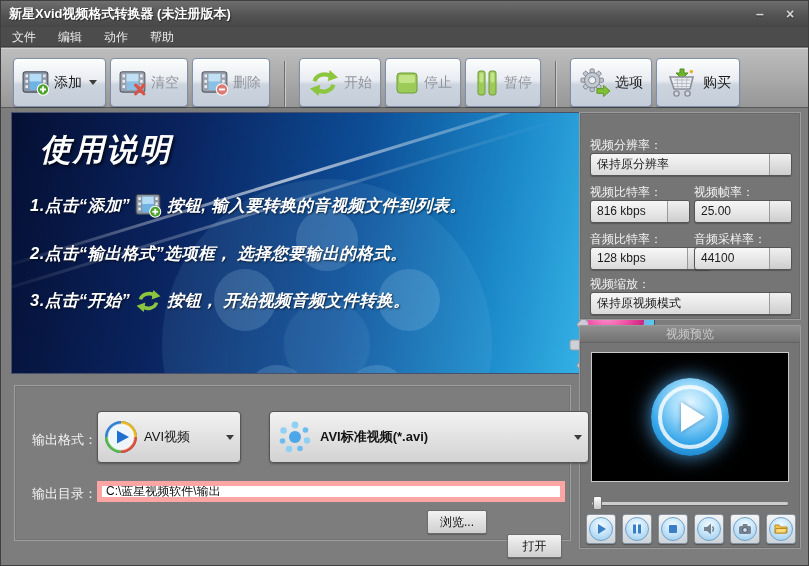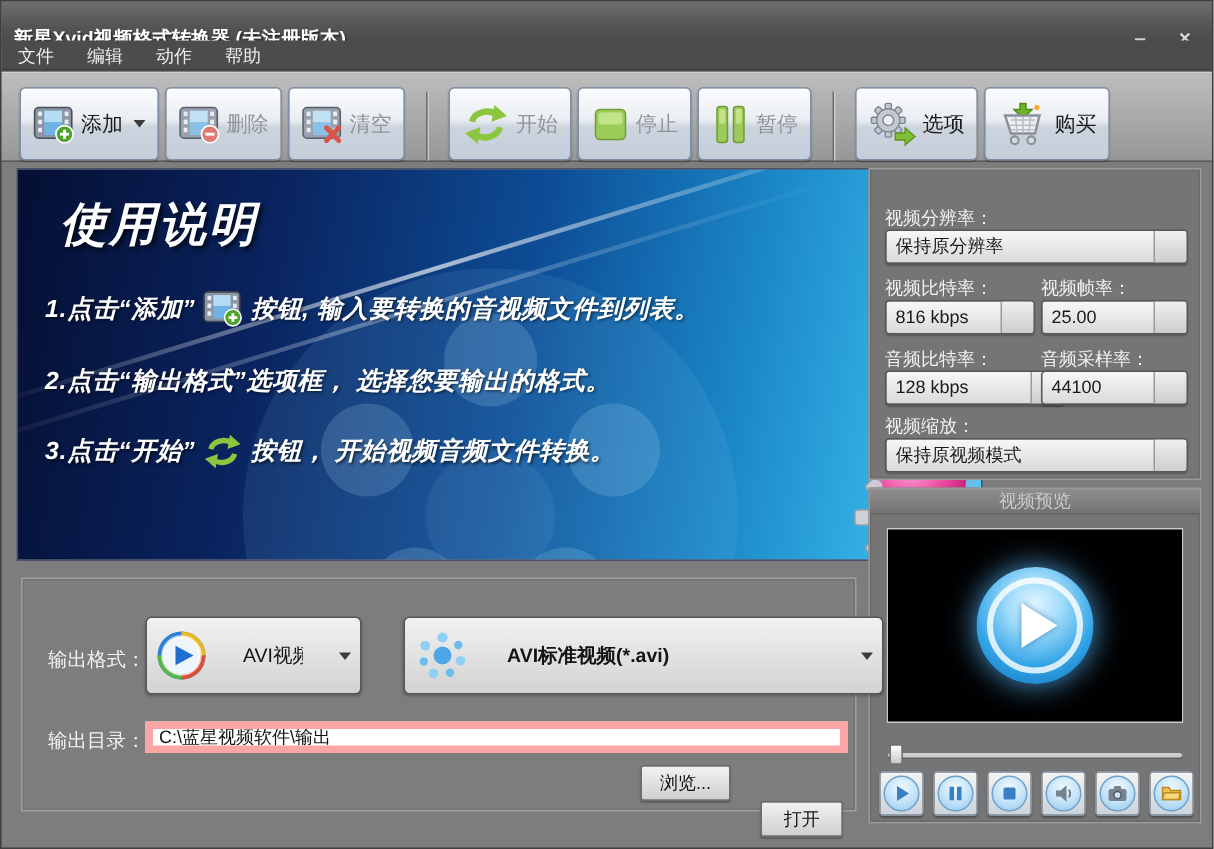--- a/index.html
+++ b/index.html
@@ -1,21 +1,21 @@
 <!DOCTYPE html>
 <html><head>
 <meta charset="utf-8">
 <style>
   * { margin:0; padding:0; box-sizing:border-box; }
   html,body { width:809px; height:566px; font-family:"Liberation Sans", sans-serif; }
   .win { position:relative; width:809px; height:566px; background:#7d7d7d; border:1px solid #3f3f3f; overflow:hidden; }
 
   
   .titlebar { position:absolute; left:0; top:0; width:100%; height:26px;
-    background:linear-gradient(#6e6e6e,#535353 55%,#474747); display:flex; padding:16px 8px; }
+    background:linear-gradient(#6e6e6e,#535353 55%,#474747); display:flex; align-items:center; padding:0 8px; }
   .title { color:#ffffff; font-weight:bold; font-size:13px; text-shadow:1px 1px 1px #2a2a2a; }
   .winbtns { margin-left:auto; display:flex; gap:10px; }
   .winbtn { color:#d6d6d6; font-weight:bold; font-size:14px; width:20px; text-align:center; cursor:default; text-shadow:0 1px 1px #333; }
 
   
   .menubar { position:absolute; left:0; top:26px; width:100%; height:20px; background:#4c4c4c;
     display:flex; align-items:center; border-bottom:1px solid #3c3c3c; }
   .menuitem { color:#ececec; font-size:12px; padding:0 11px; line-height:20px; }
 
   
@@ -54,21 +54,21 @@
   
   .combo { position:absolute; height:23px; display:flex; border:1px solid #565656; border-radius:3px;
     background:linear-gradient(#f7f7f7,#dadada); overflow:hidden; box-shadow:0 1px 1px rgba(0,0,0,.25); cursor:pointer; }
   .combo .txt { flex:1; font-size:12px; color:#1a1a1a; line-height:21px; padding:0 6px; overflow:hidden; white-space:nowrap; }
   .combo .dd { width:22px; border-left:1px solid #9a9a9a; background:linear-gradient(#f0f0f0,#cdcdcd); display:flex; align-items:center; justify-content:center; }
   .combo .dd .arr { width:0; height:0; border-left:4px solid transparent; border-right:4px solid transparent; border-top:5px solid #4f5librar6a; border-top-color:#4f566a; }
 
   
   .outpanel { position:absolute; left:13px; top:384px; width:557px; height:156px; border:1px solid #9e9e9e; background:#7d7d7d; box-shadow:inset 0 0 0 1px rgba(0,0,0,.07); }
   .bigcombo { position:absolute; height:52px; display:flex; align-items:center; border:1px solid #565656; border-radius:4px;
-    background:linear-gradient(#f2f2f2,#d2d2d2); box-shadow:0 1px 2px rgba(0,0,0,.3); cursor:pointer; padding:0 6px; gap:24px; }
+    background:linear-gradient(#f2f2f2,#d2d2d2); box-shadow:0 1px 2px rgba(0,0,0,.3); cursor:pointer; padding:0 6px; gap:6px; }
   .bigcombo .txt { font-size:13px; color:#141414; white-space:nowrap; overflow:hidden; flex:1; }
   .bigcombo .txt.bold { font-weight:bold; }
   .bigcombo .arr { width:0; height:0; border-left:4px solid transparent; border-right:4px solid transparent; border-top:5px solid #3c3c3c; margin-left:auto; }
   .field { position:absolute; height:21px; border:5px solid #fca5a5; background:#ffffff; font-size:12px; color:#111; padding:0 4px; font-family:"Liberation Sans",sans-serif; }
   .pbtn { position:absolute; height:24px; background:linear-gradient(#f2f2f2,#cfcfcf); border:1px solid #6d6d6d; border-radius:2px;
     font-size:12px; color:#111; cursor:pointer; box-shadow:0 1px 1px rgba(0,0,0,.25); font-family:"Liberation Sans",sans-serif; }
 
   
   .screen { position:absolute; left:11px; top:26px; width:198px; height:130px; background:#000; border:1px solid #c9c9c9;
     display:flex; align-items:center; justify-content:center; }
@@ -134,45 +134,45 @@
         <svg width="28" height="26" viewBox="0 0 26 24">
           <rect x="1" y="1.5" width="23" height="19" rx="2.5" fill="#99a1ac" stroke="#5a616b"></rect>
           <rect x="7" y="3.5" width="11" height="15" fill="#8bc0e6"></rect>
             <rect x="7" y="3.5" width="11" height="7" fill="#c2e0f3"></rect>
           <rect x="3.2" y="4" width="2.4" height="2.8" fill="#e8ecf2"></rect>
             <rect x="3.2" y="9" width="2.4" height="2.8" fill="#e8ecf2"></rect>
             <rect x="3.2" y="14" width="2.4" height="2.8" fill="#e8ecf2"></rect>
           <rect x="19.6" y="4" width="2.4" height="2.8" fill="#e8ecf2"></rect>
             <rect x="19.6" y="9" width="2.4" height="2.8" fill="#e8ecf2"></rect>
             <rect x="19.6" y="14" width="2.4" height="2.8" fill="#e8ecf2"></rect>
-          <circle cx="19.5" cy="18" r="5.3" fill="#dd7a72" stroke="#fff"></circle>
-          <rect x="16.7" y="17.1" width="5.6" height="1.8" fill="#fff"></rect>
-        </svg>
-      </span>
-      <span class="lbl">删除</span>
+          <g stroke="#d8544a" stroke-width="3" stroke-linecap="round">
+              <line x1="15.5" y1="14" x2="23" y2="22"></line>
+              <line x1="23" y1="14" x2="15.5" y2="22"></line>
+            </g>
+        </svg>
+      </span>
+      <span class="lbl">清空</span>
     </div>
     <div class="tbtn disabled">
       <span>
         <svg width="28" height="26" viewBox="0 0 26 24">
           <rect x="1" y="1.5" width="23" height="19" rx="2.5" fill="#99a1ac" stroke="#5a616b"></rect>
           <rect x="7" y="3.5" width="11" height="15" fill="#8bc0e6"></rect>
             <rect x="7" y="3.5" width="11" height="7" fill="#c2e0f3"></rect>
           <rect x="3.2" y="4" width="2.4" height="2.8" fill="#e8ecf2"></rect>
             <rect x="3.2" y="9" width="2.4" height="2.8" fill="#e8ecf2"></rect>
             <rect x="3.2" y="14" width="2.4" height="2.8" fill="#e8ecf2"></rect>
           <rect x="19.6" y="4" width="2.4" height="2.8" fill="#e8ecf2"></rect>
             <rect x="19.6" y="9" width="2.4" height="2.8" fill="#e8ecf2"></rect>
             <rect x="19.6" y="14" width="2.4" height="2.8" fill="#e8ecf2"></rect>
-          <g stroke="#d8544a" stroke-width="3" stroke-linecap="round">
-              <line x1="15.5" y1="14" x2="23" y2="22"></line>
-              <line x1="23" y1="14" x2="15.5" y2="22"></line>
-            </g>
-        </svg>
-      </span>
-      <span class="lbl">清空</span>
+          <circle cx="19.5" cy="18" r="5.3" fill="#dd7a72" stroke="#fff"></circle>
+          <rect x="16.7" y="17.1" width="5.6" height="1.8" fill="#fff"></rect>
+        </svg>
+      </span>
+      <span class="lbl">删除</span>
     </div>
 
     <div class="tsep"></div>
 
     <div class="tbtn disabled">
       <span>
         <svg width="32" height="28" viewBox="0 0 34 30">
           <path d="M7 13 A11 9 0 0 1 25 8" fill="none" stroke="#8cc63e" stroke-width="4.5"></path>
           <polygon points="23,1 32,9 21,13" fill="#8cc63e"></polygon>
           <path d="M27 17 A11 9 0 0 1 9 22" fill="none" stroke="#8cc63e" stroke-width="4.5"></path>

